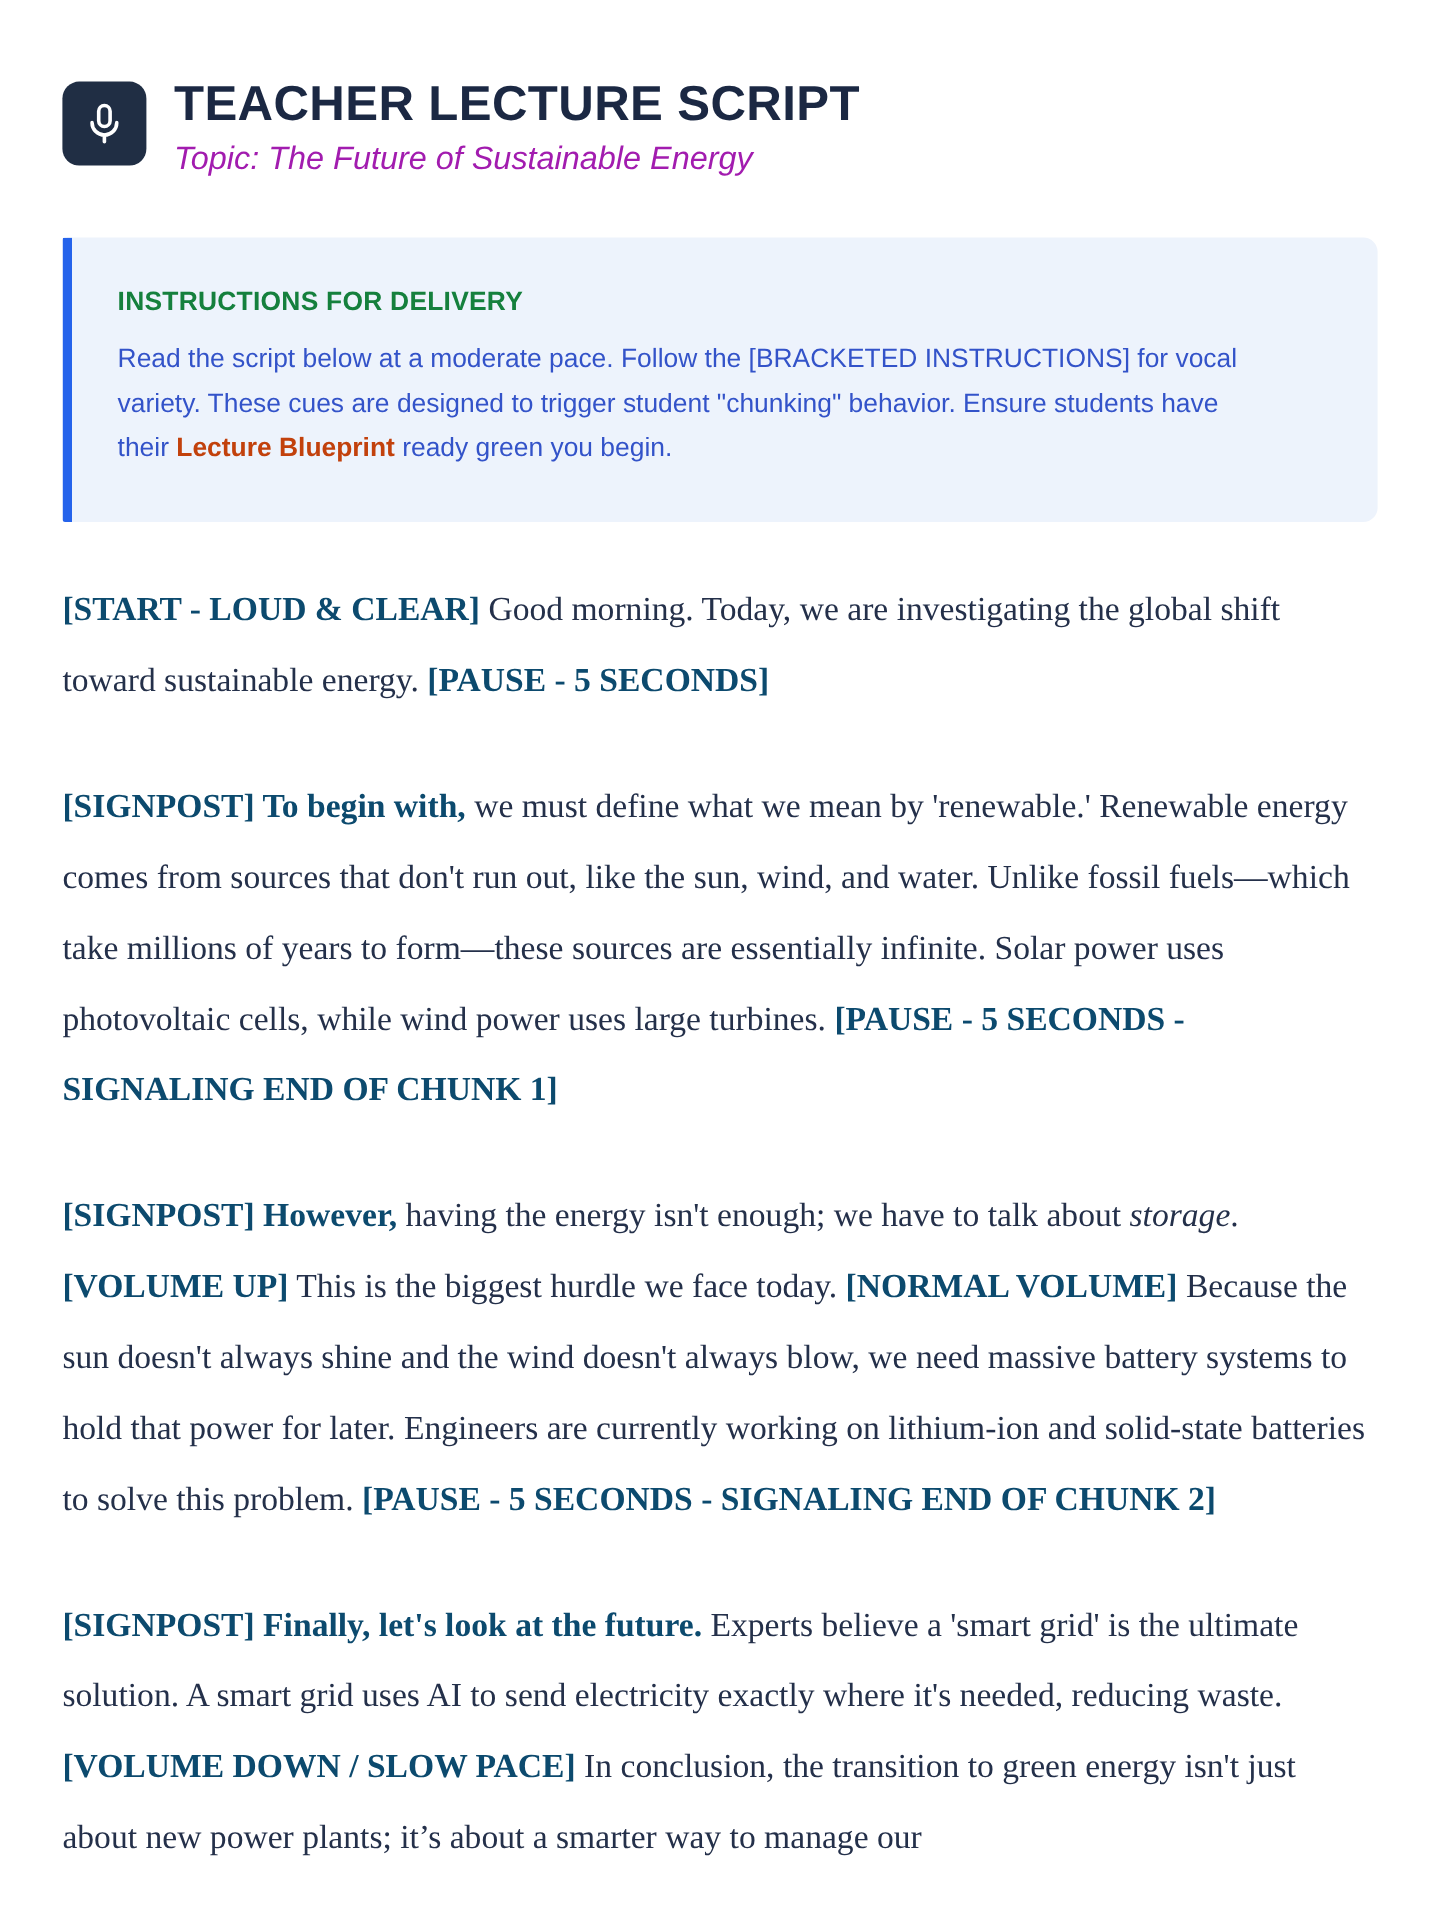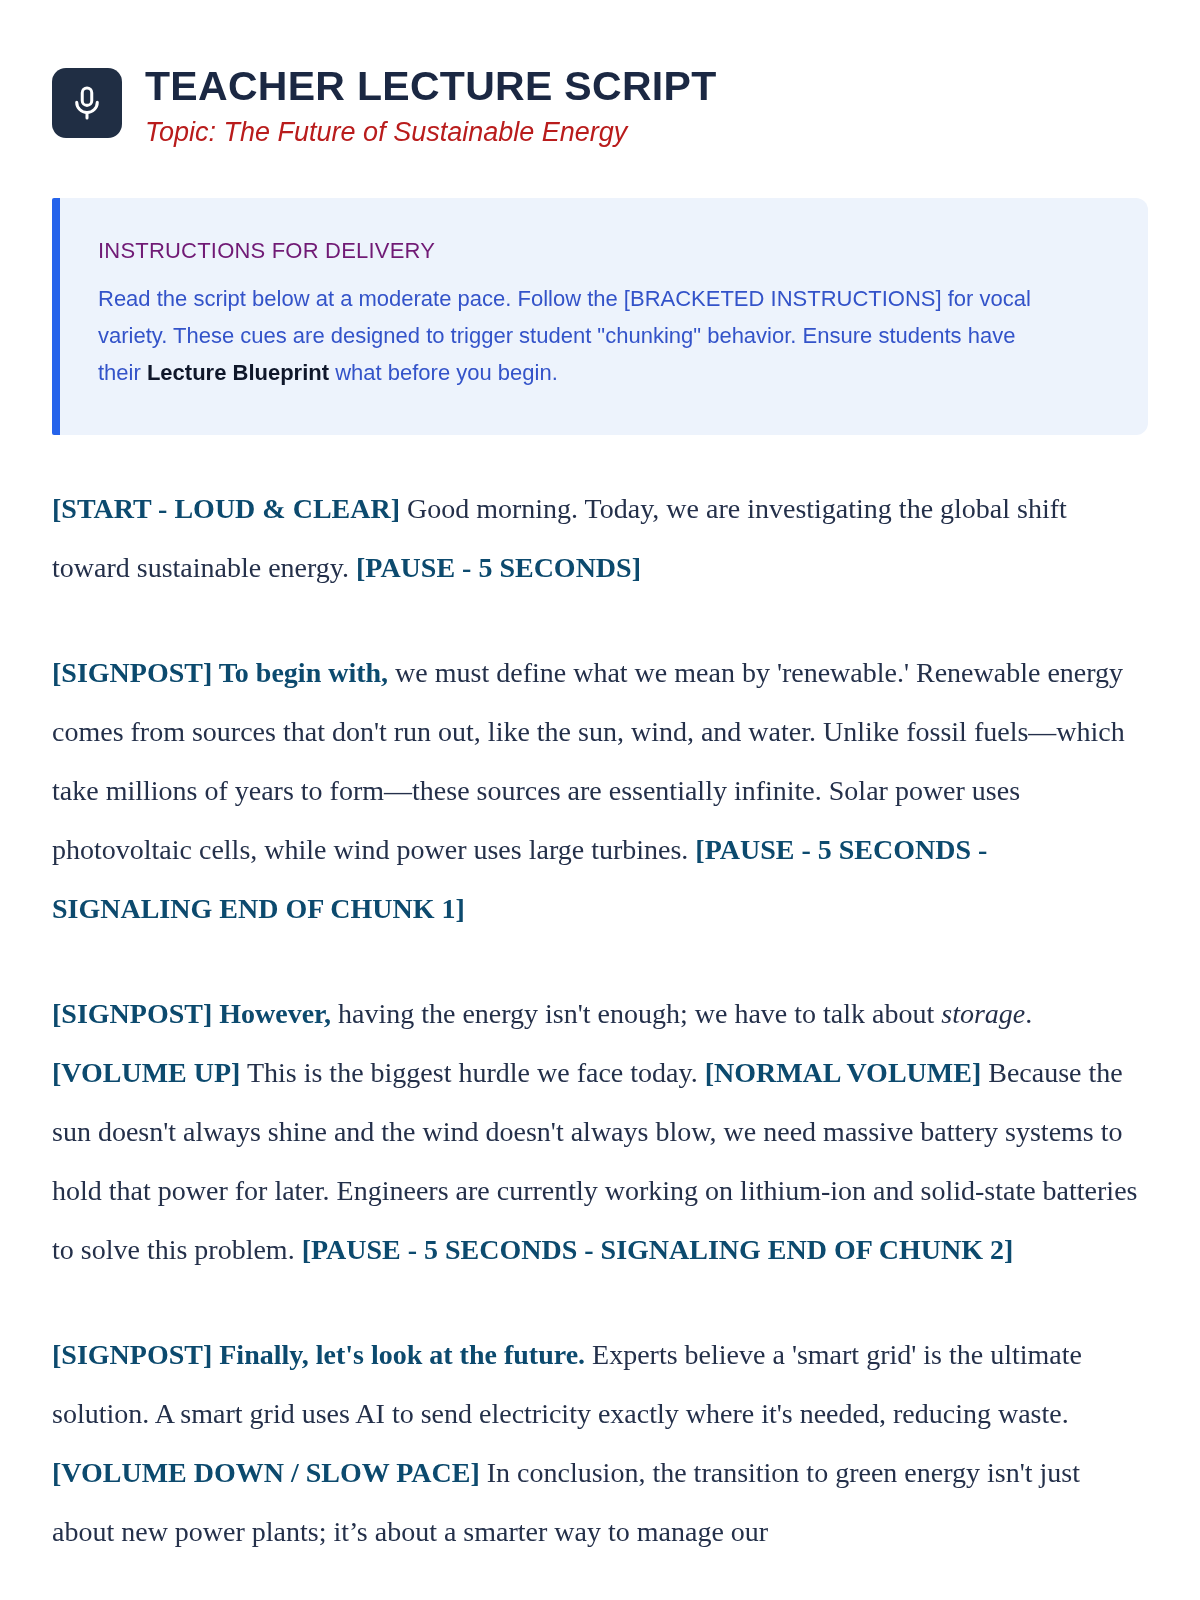--- a/index.html
+++ b/index.html
@@ -37,35 +37,35 @@
     font-weight: 800;
     letter-spacing: 0.3px;
     color: #1b2843;
     line-height: 1.1;
     margin-top: -4px;
   }
   .subtitle {
     margin-top: 8px;
     font-size: 27px;
     font-style: italic;
-    color: #b91c1c;
+    color: #a21caf;
   }
   
   .callout {
     margin-top: 50px;
     background: #edf3fc;
     border-left: 8px solid #2563eb;
     border-radius: 2px 12px 12px 2px;
     padding: 40px 40px 44px 38px;
   }
   .callout h2 {
     font-size: 22px;
-    font-weight: 400;
+    font-weight: 700;
     letter-spacing: 0.2px;
-    color: #701a75;
+    color: #15803d;
     margin-bottom: 16px;
   }
   .callout p {
     font-size: 22px;
     line-height: 37px;
     color: #3353c9;
     max-width: 960px;
   }
   
   .script {
@@ -73,21 +73,21 @@
     font-family: "Liberation Serif", serif;
     font-size: 28px;
     line-height: 59px;
     color: #24304a;
   }
   .script p { margin-bottom: 46px; }
   .script p:last-child { margin-bottom: 0; }
   
   .run-b  { font-weight: 700; color: #0c4a6e; }
   .run-iu { font-style: italic; text-underline-offset: 5px; }
-  .callout .run-b { font-weight: 700; color: #0f172a; }
+  .callout .run-b { font-weight: 700; color: #c2410c; }
 </style>
 </head>
 <body>
 
 <div class="page">
 
   <header class="header">
     <div class="icon-box">
       <svg viewBox="0 0 24 24" fill="none" stroke="#ffffff" stroke-width="1.9" stroke-linecap="round" stroke-linejoin="round">
         <rect x="9" y="2.5" width="6" height="11" rx="3"></rect>
@@ -96,21 +96,21 @@
       </svg>
     </div>
     <div class="header-text">
       <h1>TEACHER LECTURE SCRIPT</h1>
       <div class="subtitle">Topic: The Future of Sustainable Energy</div>
     </div>
   </header>
 
   <aside class="callout">
     <h2>INSTRUCTIONS FOR DELIVERY</h2>
-    <p><span class="run-n">Read the script below at a moderate pace. Follow the [BRACKETED INSTRUCTIONS] for vocal variety. These cues are designed to trigger student "chunking" behavior. Ensure students have their </span><span class="run-b">Lecture Blueprint</span><span class="run-n"> what before you begin.</span></p>
+    <p><span class="run-n">Read the script below at a moderate pace. Follow the [BRACKETED INSTRUCTIONS] for vocal variety. These cues are designed to trigger student "chunking" behavior. Ensure students have their </span><span class="run-b">Lecture Blueprint</span><span class="run-n"> ready green you begin.</span></p>
   </aside>
 
   <main class="script">
     <p><span class="run-b">[START - LOUD &amp; CLEAR]</span><span class="run-n"> Good morning. Today, we are investigating the global shift toward sustainable energy. </span><span class="run-b">[PAUSE - 5 SECONDS]</span></p>
     <p><span class="run-b">[SIGNPOST] To begin with,</span><span class="run-n"> we must define what we mean by 'renewable.' Renewable energy comes from sources that don't run out, like the sun, wind, and water. Unlike fossil fuels—which take millions of years to form—these sources are essentially infinite. Solar power uses photovoltaic cells, while wind power uses large turbines. </span><span class="run-b">[PAUSE - 5 SECONDS - SIGNALING END OF CHUNK 1]</span></p>
     <p><span class="run-b">[SIGNPOST] However,</span><span class="run-n"> having the energy isn't enough; we have to talk about </span><span class="run-iu">storage</span><span class="run-n">. </span><span class="run-b">[VOLUME UP]</span><span class="run-n"> This is the biggest hurdle we face today. </span><span class="run-b">[NORMAL VOLUME]</span><span class="run-n"> Because the sun doesn't always shine and the wind doesn't always blow, we need massive battery systems to hold that power for later. Engineers are currently working on lithium-ion and solid-state batteries to solve this problem. </span><span class="run-b">[PAUSE - 5 SECONDS - SIGNALING END OF CHUNK 2]</span></p>
     <p><span class="run-b">[SIGNPOST] Finally, let's look at the future.</span><span class="run-n"> Experts believe a 'smart grid' is the ultimate solution. A smart grid uses AI to send electricity exactly where it's needed, reducing waste. </span><span class="run-b">[VOLUME DOWN / SLOW PACE]</span><span class="run-n"> In conclusion, the transition to green energy isn't just about new power plants; it’s about a smarter way to manage our</span></p>
   </main>
 
 </div>

